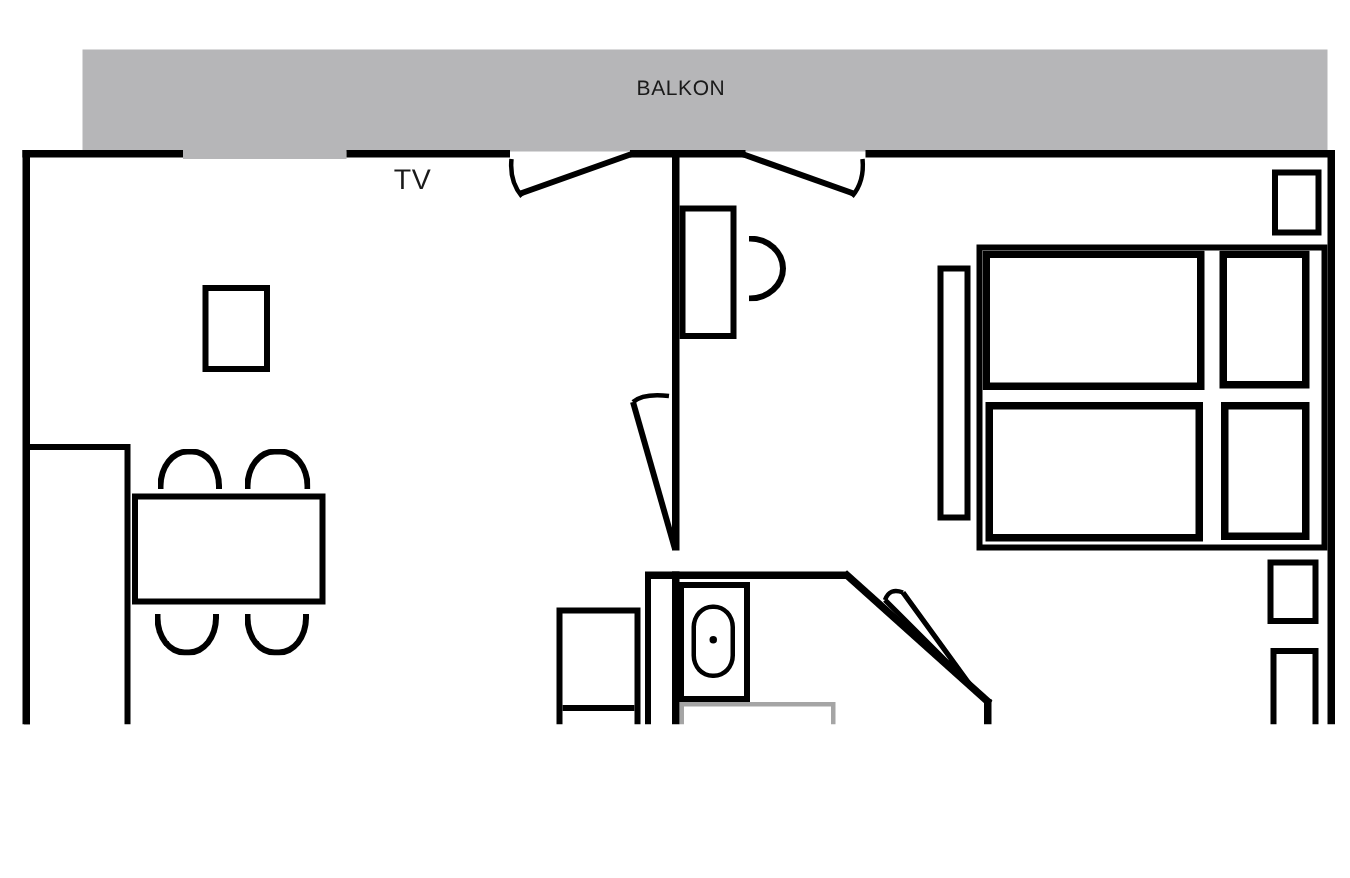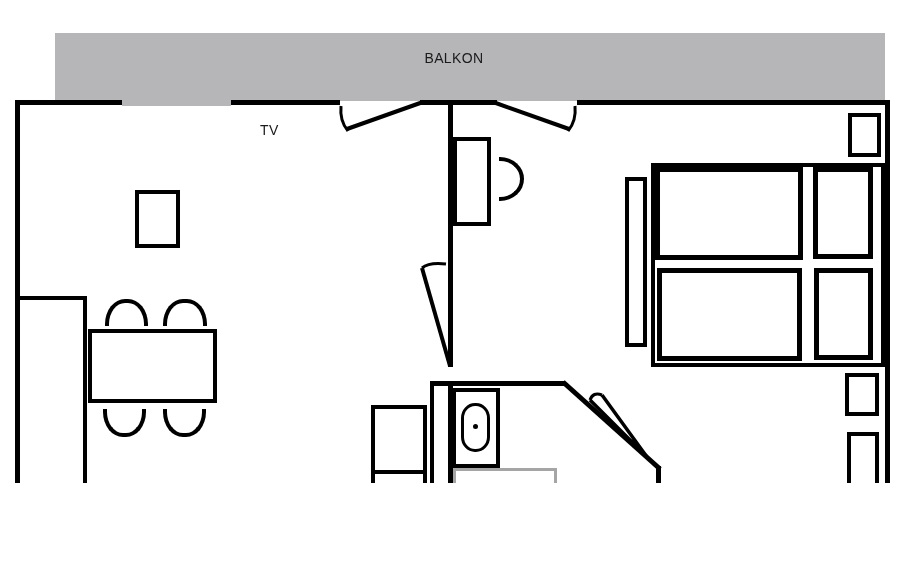--- a/index.html
+++ b/index.html
@@ -4,21 +4,21 @@
 <style>
   html,body{margin:0;padding:0;background:#fff;}
   .plan{
     position:relative;width:900px;height:483px;background:var(--background,#fff);
     font-family:"Liberation Sans",sans-serif;overflow:hidden;
   }
   .balcony{position:absolute;left:55px;top:33px;width:830px;height:68px;background:var(--balcony-fill,#b6b6b8);}
   .window-strip{position:absolute;left:122px;top:100px;width:109px;height:6px;background:var(--balcony-fill,#b6b6b8);}
   .lbl{position:absolute;color:var(--label-text,#1a1a1a);letter-spacing:.4px;}
   .balcony-lbl{left:399px;top:50px;width:110px;text-align:center;font-size:14px;}
-  .tv-lbl{left:260px;top:110px;width:30px;text-align:left;font-size:14px;margin-top:12px;}
+  .tv-lbl{left:260px;top:110px;width:30px;text-align:center;font-size:19px;}
   .box{position:absolute;box-sizing:border-box;border:4px solid var(--wall,#000);background:#fff;}
   .b5{border-width:5px;}
   .b3{border-width:3px;}
   
   .chair-up{border-bottom:none;border-radius:20px 20px 0 0 / 25px 25px 0 0;background:transparent;}
   .chair-down{border-top:none;border-radius:0 0 20px 20px / 0 0 25px 25px;background:transparent;}
   .chair-right{border-left:none;border-radius:0 24px 24px 0 / 0 22px 22px 0;background:transparent;}
   .stadium{border-radius:17px;}
   .toilet{border-bottom:none;border-radius:19px 19px 0 0 / 24px 24px 0 0;background:transparent;}
   .dot{position:absolute;background:#000;border-radius:50%;}

